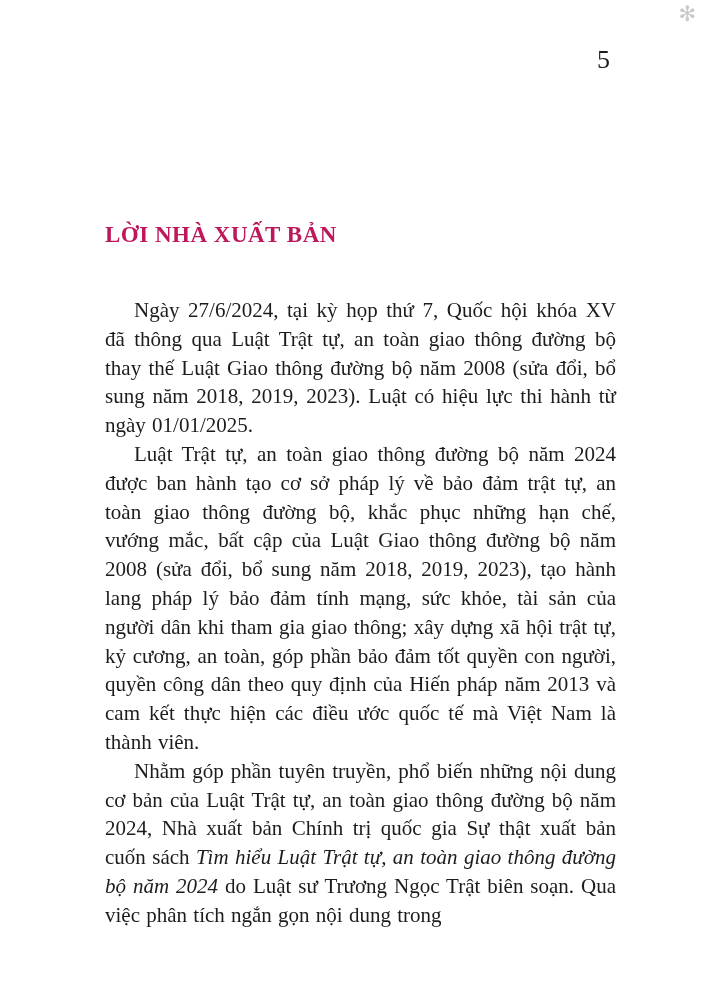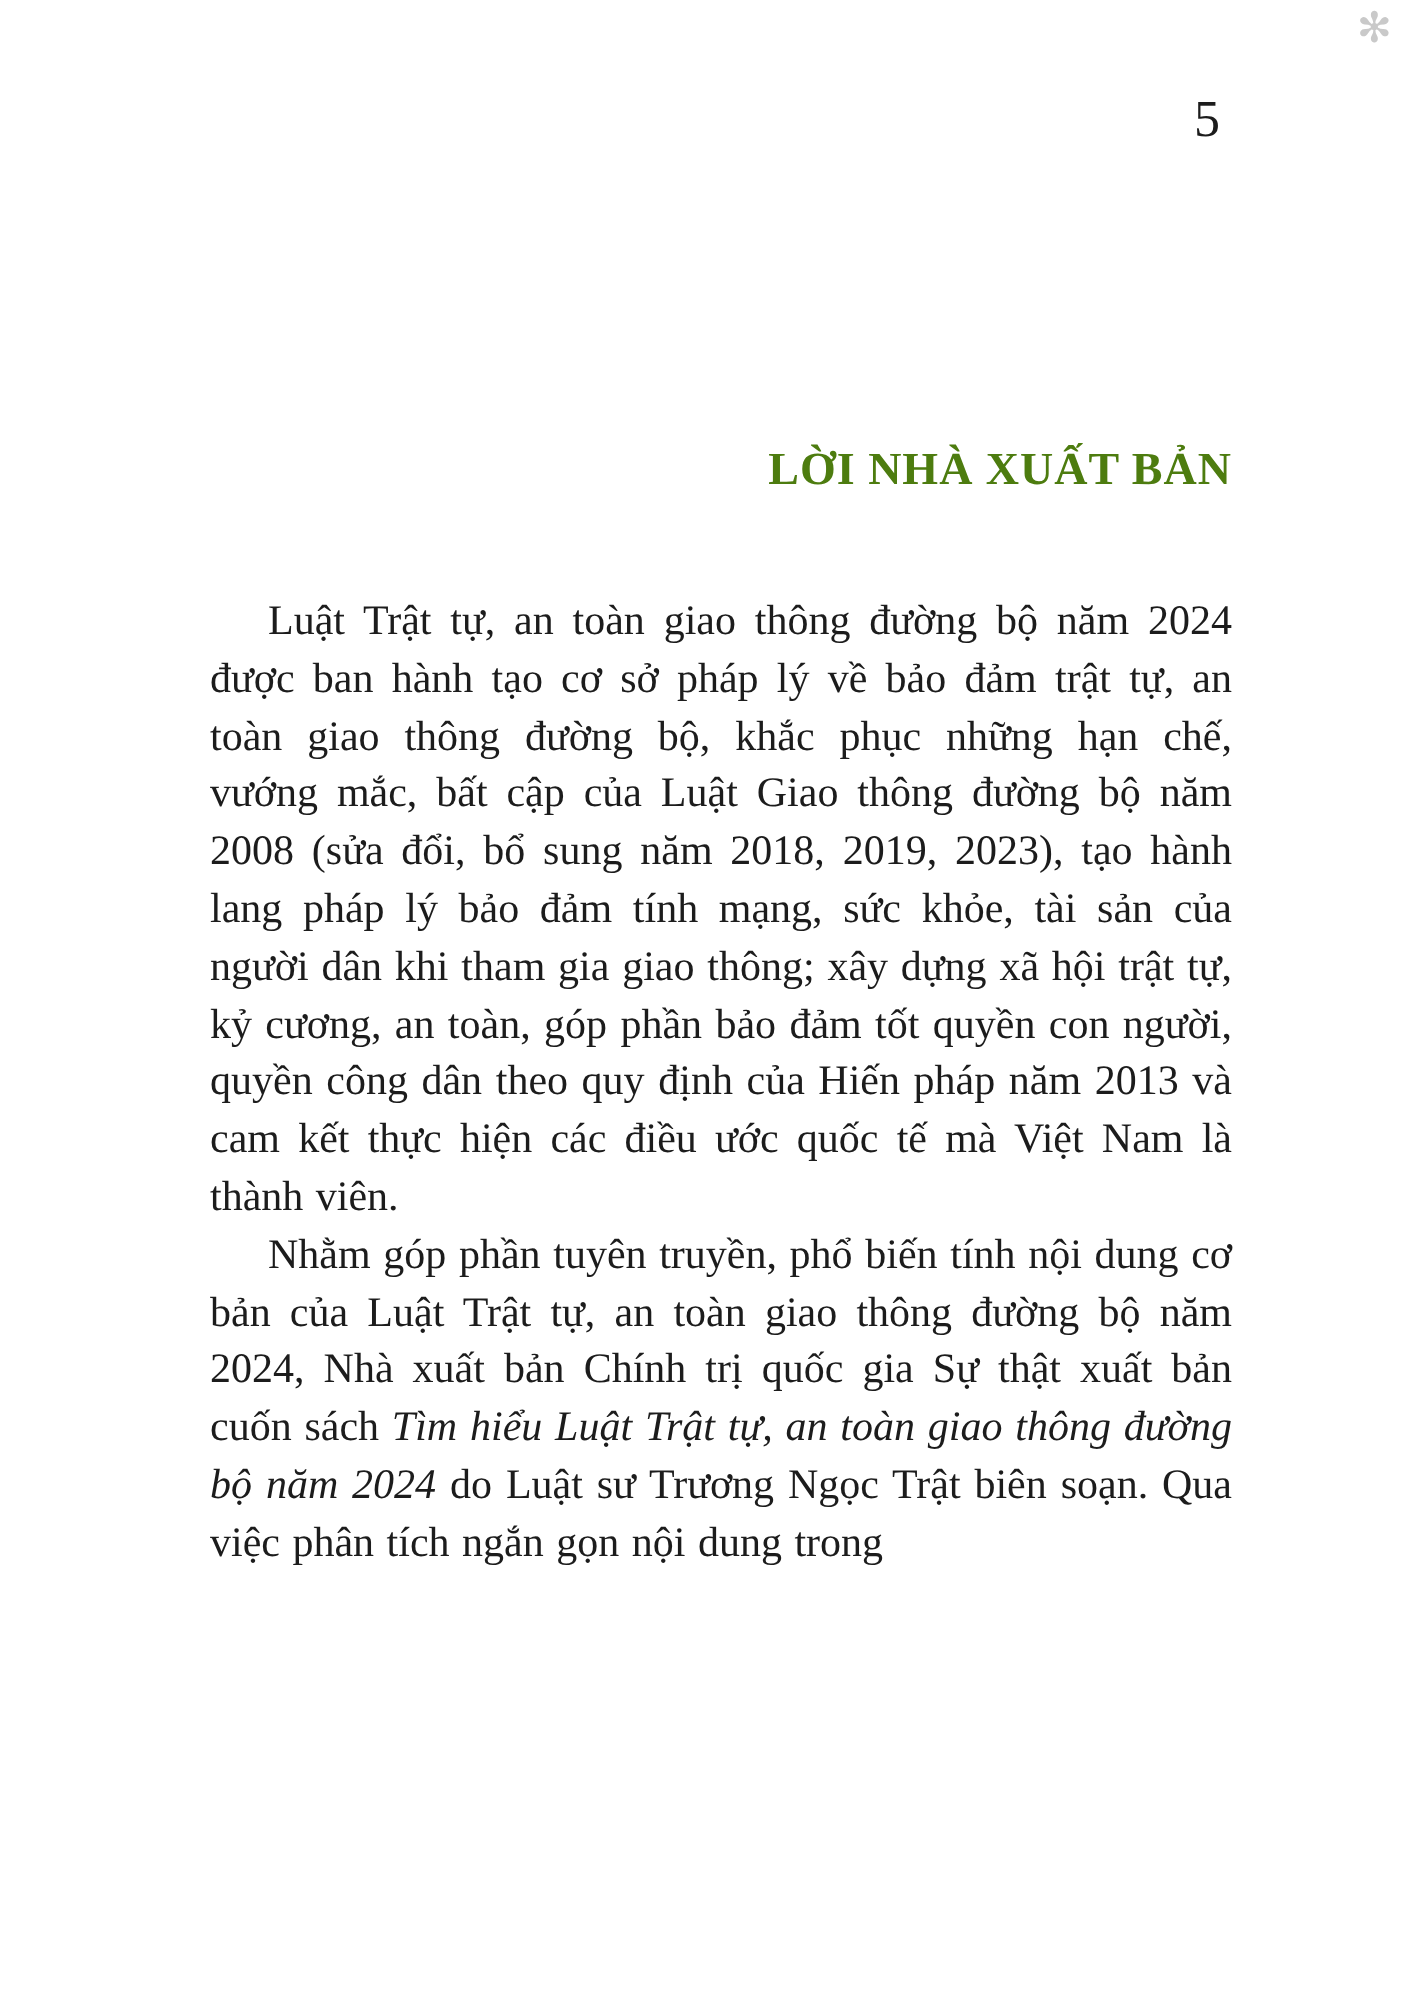--- a/index.html
+++ b/index.html
@@ -26,25 +26,25 @@
     right: 98px;
     font-size: 26px;
     line-height: 1.2;
     color: #1c1c1c;
   }
   .page-title {
     position: absolute;
     top: 222px;
     left: 105px;
     width: 511px;
-    text-align: right;
+    text-align: left;
     font-size: 23px;
     font-weight: bold;
     letter-spacing: 0.5px;
-    color: #4d7c0f;
+    color: #be185d;
   }
   .body-text {
     position: absolute;
     top: 296px;
     left: 105px;
     width: 511px;
     font-size: 21px;
     line-height: 28.8px;
     text-align: justify;
     color: #1c1c1c;
@@ -62,15 +62,16 @@
 </head>
 <body>
 
 <div class="ornament">✻</div>
 
 <div class="page-number">5</div>
 
 <h1 class="page-title">LỜI NHÀ XUẤT BẢN</h1>
 
 <div class="body-text">
+  <p>Ngày 27/6/2024, tại kỳ họp thứ 7, Quốc hội khóa XV đã thông qua Luật Trật tự, an toàn giao thông đường bộ thay thế Luật Giao thông đường bộ năm 2008 (sửa đổi, bổ sung năm 2018, 2019, 2023). Luật có hiệu lực thi hành từ ngày 01/01/2025.</p>
   <p>Luật Trật tự, an toàn giao thông đường bộ năm 2024 được ban hành tạo cơ sở pháp lý về bảo đảm trật tự, an toàn giao thông đường bộ, khắc phục những hạn chế, vướng mắc, bất cập của Luật Giao thông đường bộ năm 2008 (sửa đổi, bổ sung năm 2018, 2019, 2023), tạo hành lang pháp lý bảo đảm tính mạng, sức khỏe, tài sản của người dân khi tham gia giao thông; xây dựng xã hội trật tự, kỷ cương, an toàn, góp phần bảo đảm tốt quyền con người, quyền công dân theo quy định của Hiến pháp năm 2013 và cam kết thực hiện các điều ước quốc tế mà Việt Nam là thành viên.</p>
-  <p><span>Nhằm góp phần tuyên truyền, phổ biến tính nội dung cơ bản của Luật Trật tự, an toàn giao thông đường bộ năm 2024, Nhà xuất bản Chính trị quốc gia Sự thật xuất bản cuốn sách </span><span class="book-title">Tìm hiểu Luật Trật tự, an toàn giao thông đường bộ năm 2024</span><span> do Luật sư Trương Ngọc Trật biên soạn. Qua việc phân tích ngắn gọn nội dung trong</span></p>
+  <p><span>Nhằm góp phần tuyên truyền, phổ biến những nội dung cơ bản của Luật Trật tự, an toàn giao thông đường bộ năm 2024, Nhà xuất bản Chính trị quốc gia Sự thật xuất bản cuốn sách </span><span class="book-title">Tìm hiểu Luật Trật tự, an toàn giao thông đường bộ năm 2024</span><span> do Luật sư Trương Ngọc Trật biên soạn. Qua việc phân tích ngắn gọn nội dung trong</span></p>
 </div>
 
 </body></html>

